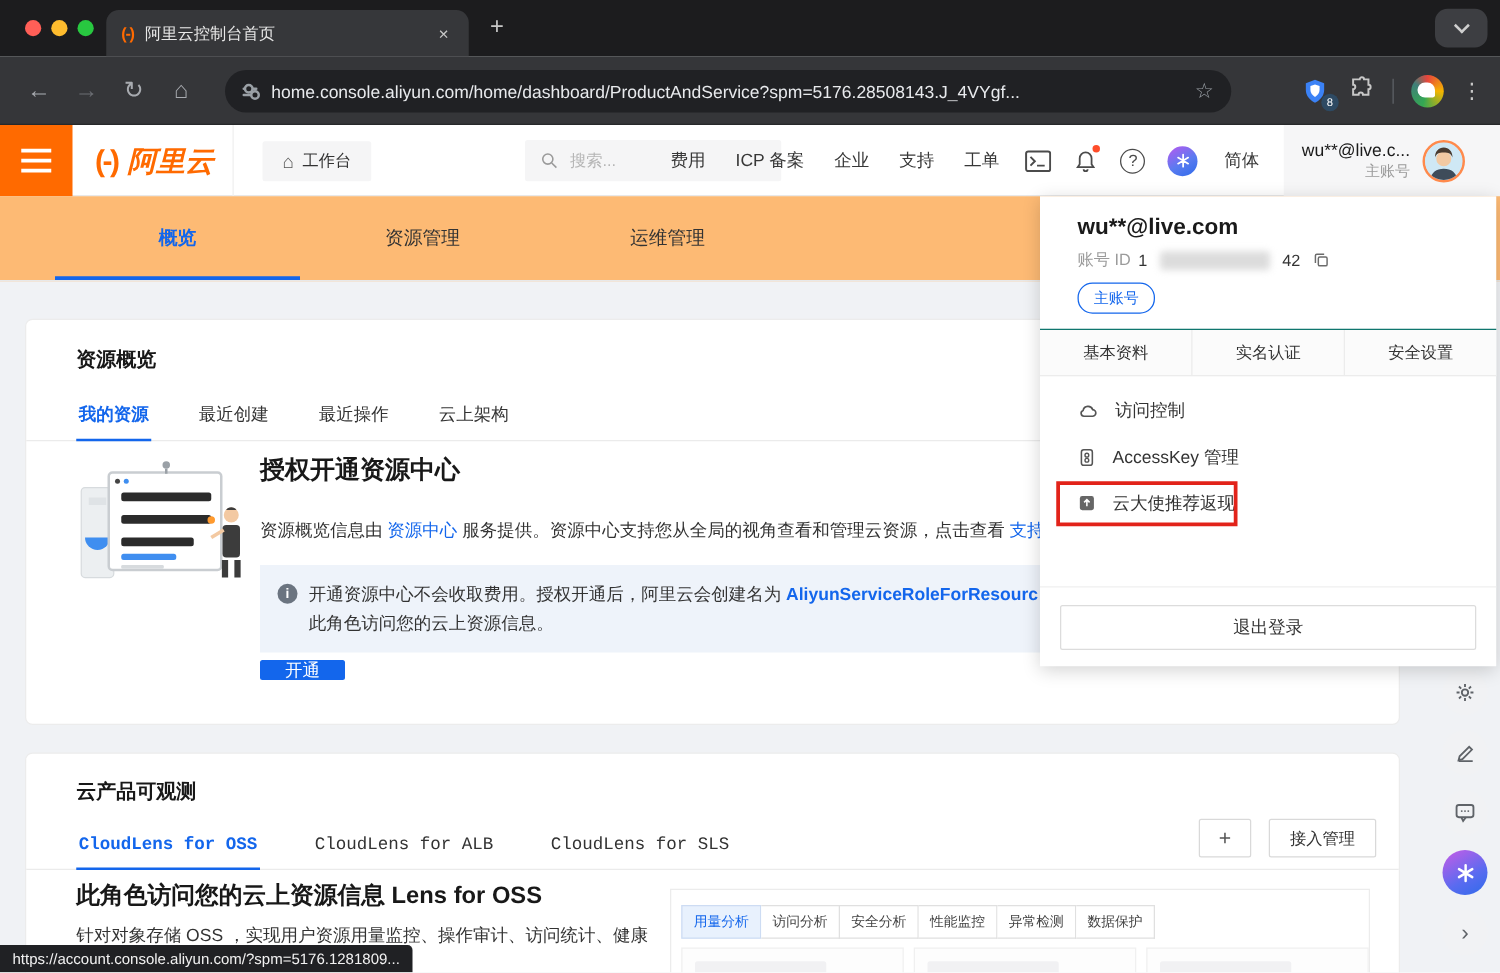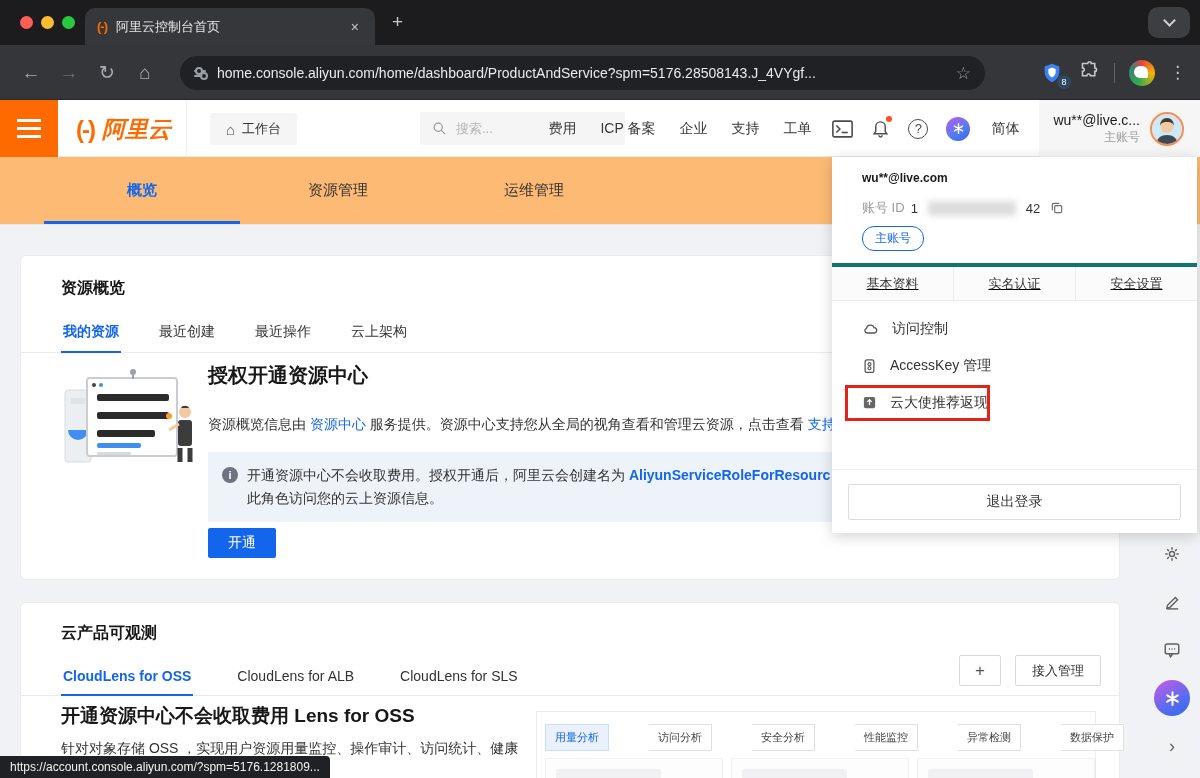--- a/index.html
+++ b/index.html
@@ -46,21 +46,21 @@
   .wbbtn { position:absolute; left:210px; top:13px; height:32px; background:#f5f5f6; border-radius:2px; display:flex; align-items:center; padding:0 16px; font-size:13px; color:#333; gap:7px; }
   .homeglyph { font-size:15px; color:#555; }
   .searchbox { position:absolute; left:420px; top:12px; width:205px; height:33px; background:#f5f5f6; border-radius:2px; display:flex; align-items:center; padding:0 12px; gap:9px; }
   .searchph { color:#b5b5b5; font-size:13px; }
   .hnav { position:absolute; right:0; top:0; height:57px; display:flex; align-items:center; }
   .hnav-link { font-size:14px; color:#373737; margin:0 12px; white-space:nowrap; }
   .hicon { margin:0 9px; display:flex; align-items:center; position:relative; color:#4b4b4b; }
   .belldot { position:absolute; right:-2px; top:-3px; width:6px; height:6px; border-radius:50%; background:#ff4d2a; }
   .qmark { width:20px; height:20px; border:1.6px solid #4b4b4b; border-radius:50%; font-size:13px; display:flex; align-items:center; justify-content:center; color:#4b4b4b; }
   .astercircle { width:24px; height:24px; border-radius:50%; background:linear-gradient(150deg,#b05cf0 5%,#5a7bf0 55%,#2f6bea); display:flex; align-items:center; justify-content:center; }
-  .userblock { height:57px; background:#f6f6f7; display:flex; align-items:center; padding:0 16px 0 14px; gap:10px; margin-left:8px; }
+  .userblock { height:57px; background:#f6f6f7; display:flex; align-items:center; padding:0 28px 0 14px; gap:10px; margin-left:8px; }
   .useremail { font-size:14px; color:#1a1a1a; text-align:right; line-height:1.3; }
   .userrole { font-size:12px; color:#9b9b9b; text-align:right; }
   .uavatar { width:34px; height:34px; border-radius:50%; border:2px solid #ff8a4c; overflow:hidden; background:#cfe8f5; }
 
   
   .pagetabs { position:absolute; left:0; top:157px; width:1200px; height:68px; background:#fdba74; border-bottom:1px solid #e8e8e8; display:flex;padding-left:44px; }
   .ptab { width:196px; display:flex; align-items:center; justify-content:center; font-size:15px; color:#333; position:relative; }
   .ptab.active { color:#1366ec; font-weight:bold; }
   .ptab.active:after { content:""; position:absolute; left:0; bottom:0; width:100%; height:3px; background:#1366ec; }
 
@@ -74,44 +74,44 @@
   .stab.active { color:#1366ec; font-weight:bold;text-align:right; }
   .stab.active:after { content:""; position:absolute; left:0; bottom:-1px; width:100%; height:2px; background:#1366ec; }
   .illus { position:absolute; left:42px; top:112px; }
   .headline1 { position:absolute; left:187px; top:106px; font-size:20px; font-weight:bold; color:#181818; }
   .descline { position:absolute; left:187px; top:160px; font-size:14px; color:#333; white-space:nowrap; width:900px; overflow:hidden; }
   .bluelink { color:#1366ec; }
   .infobox { position:absolute; left:187px; top:196px; width:886px; background:#eef3fa; padding:12px 14px; font-size:14px; color:#333; line-height:1.65; }
   .infobox .irow { display:flex; gap:9px; }
   .infoic { flex:0 0 auto; width:16px; height:16px; border-radius:50%; background:#6b7480; color:#fff; font-size:11px; font-weight:bold; display:flex; align-items:center; justify-content:center; margin-top:3px; font-style:normal; }
   .rolelink { color:#1366ec; font-weight:bold; }
-  .primarybtn { position:absolute; left:187px; top:272px; width:68px; height:30px; background:#1366ec; color:#fff; font-size:14px; border:none; border-radius:2px; }
+  .primarybtn { position:absolute; left:187px; top:272px; width:68px; height:16px; background:#1366ec; color:#fff; font-size:14px; border:none; border-radius:2px; }
   .headline2 { position:absolute; left:40px; top:100px; font-size:19px; font-weight:bold; color:#181818; }
   .desc2 { position:absolute; left:40px; top:134px; font-size:14px; color:#333; width:460px; line-height:1.6; }
   .sqbtn { position:absolute; top:52px; height:31px; border:1px solid #d9d9d9; background:#fff; border-radius:2px; font-size:13px; color:#333; }
   .addbtn { left:938px; width:42px; font-size:17px; color:#555; }
   .managebtn { left:994px; width:86px; }
   .lenspanel { position:absolute; left:515px; top:108px; width:560px; height:150px; border:1px solid #ececec; background:#fff; }
-  .minitabs { position:absolute; left:8px; top:12px; display:flex;gap:40px; }
+  .minitabs { position:absolute; left:8px; top:12px; display:flex; }
   .mtab { border:1px solid #e0e0e0; border-left:none; font-size:11px; color:#444; padding:5px 9px; background:#fff; white-space:nowrap; }
   .mtab:first-child { border-left:1px solid #e0e0e0; }
   .mtab.active { background:#e8f1fd; color:#1366ec; border-color:#cddcf3; }
   .phrow { position:absolute; left:8px; top:46px; display:flex; gap:8px; }
   .phcard { width:178px; height:70px; border:1px solid #f0f0f0; background:#fdfdfd; }
   .phbar { width:105px; height:13px; background:#f1f1f3; margin:10px; border-radius:2px; }
 
   
   .dropdown { position:absolute; left:832px; top:157px; width:365px; height:376px; background:#fff; box-shadow:0 3px 14px rgba(0,0,0,.18); z-index:20; }
-  .dd-email { position:absolute; left:30px; top:14px; font-size:12px; font-weight:bold; color:#1a1a1a; }
+  .dd-email { position:absolute; left:30px; top:14px; font-size:18px; font-weight:bold; color:#1a1a1a; }
   .dd-idrow { position:absolute; left:30px; top:42px; display:flex; align-items:center; gap:6px; font-size:13px; color:#333; }
   .dd-idlabel { color:#9b9b9b; }
   .blurblock { width:88px; height:15px; background:#dcdcdc; border-radius:3px; filter:blur(3px); margin:0 4px; }
   .copyic { color:#6b6b6b; margin-left:4px; display:flex; }
   .dd-badge { position:absolute; left:30px; top:69px; border:1px solid #1366ec; color:#1366ec; font-size:12px; border-radius:12px; padding:3px 12px; }
-  .dd-tabs { position:absolute; left:0; top:106px; width:100%; height:38px; display:flex; border-top:4px solid #0f766e; border-bottom:1px solid #ececec; background:#fbfbfb;text-decoration:underline; }
+  .dd-tabs { position:absolute; left:0; top:106px; width:100%; height:38px; display:flex; border-top:1px solid #0f766e; border-bottom:1px solid #ececec; background:#fbfbfb; }
   .dd-tab { flex:1; display:flex; align-items:center; justify-content:center; font-size:13px; color:#333; border-right:1px solid #ececec; }
   .dd-tab:last-child { border-right:none; }
   .dd-items { position:absolute; left:0; top:153px; width:100%; }
   .dd-item { height:37px; display:flex; align-items:center; padding-left:30px; gap:13px; font-size:14px; color:#333; }
   .dd-item svg { flex:0 0 auto; }
   .redbox { position:absolute; left:13px; top:228px; width:145px; height:36px; border:3px solid #e2231a; z-index:2; pointer-events:none; }
   .dd-divider { position:absolute; left:0; top:312px; width:100%; height:1px; background:#f0f0f0; }
   .logoutbtn { position:absolute; left:16px; top:327px; width:333px; height:36px; background:#fff; border:1px solid #dcdcdc; border-radius:2px; font-size:14px; color:#333;font-family:Liberation Serif, serif; }
 
   
@@ -293,28 +293,28 @@
           <span>开通资源中心不会收取费用。授权开通后，阿里云会创建名为 </span><a class="rolelink">AliyunServiceRoleForResourc</a><br>
           <span>此角色访问您的云上资源信息。</span>
         </div>
       </div>
     </div>
     <button class="primarybtn">开通</button>
   </div>
 
   <div class="card card2">
     <div class="cardtitle" style="top:20px;">云产品可观测</div>
-    <div class="subtabs" style="top:56px;gap:42px;">
+    <div class="subtabs" style="top:56px;gap:42px;font-family:Liberation Mono, monospace;">
       <span class="stab active">CloudLens for OSS</span>
       <span class="stab">CloudLens for ALB</span>
       <span class="stab">CloudLens for SLS</span>
     </div>
     <button class="sqbtn addbtn">+</button>
     <button class="sqbtn managebtn">接入管理</button>
-    <div class="headline2">开通资源中心不会收取费用 Lens for OSS</div>
+    <div class="headline2">此角色访问您的云上资源信息 Lens for OSS</div>
     <div class="desc2">针对对象存储 OSS ，实现用户资源用量监控、操作审计、访问统计、健康</div>
     <div class="lenspanel">
       <div class="minitabs">
         <span class="mtab active">用量分析</span>
         <span class="mtab">访问分析</span>
         <span class="mtab">安全分析</span>
         <span class="mtab">性能监控</span>
         <span class="mtab">异常检测</span>
         <span class="mtab">数据保护</span>
       </div>

